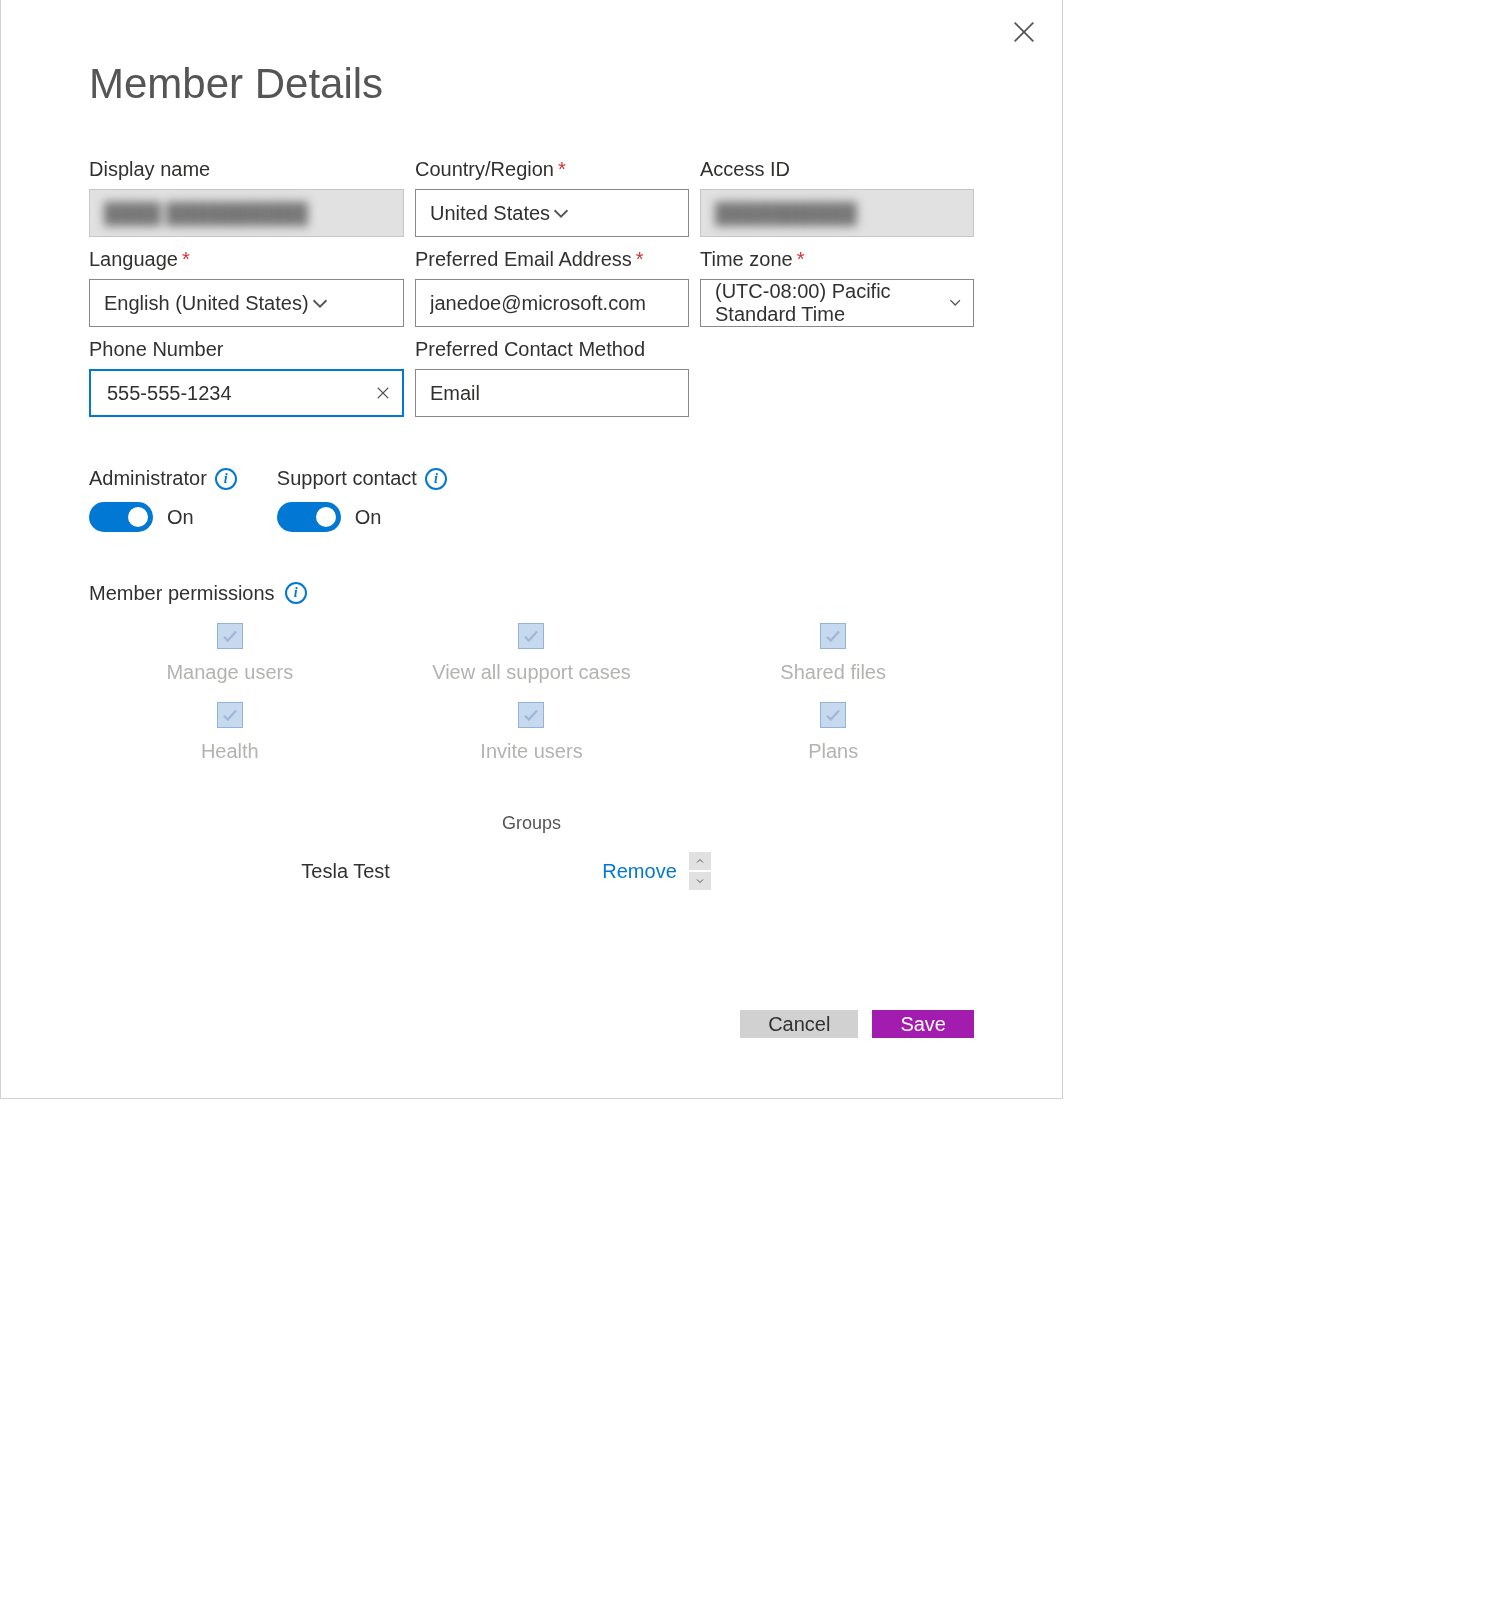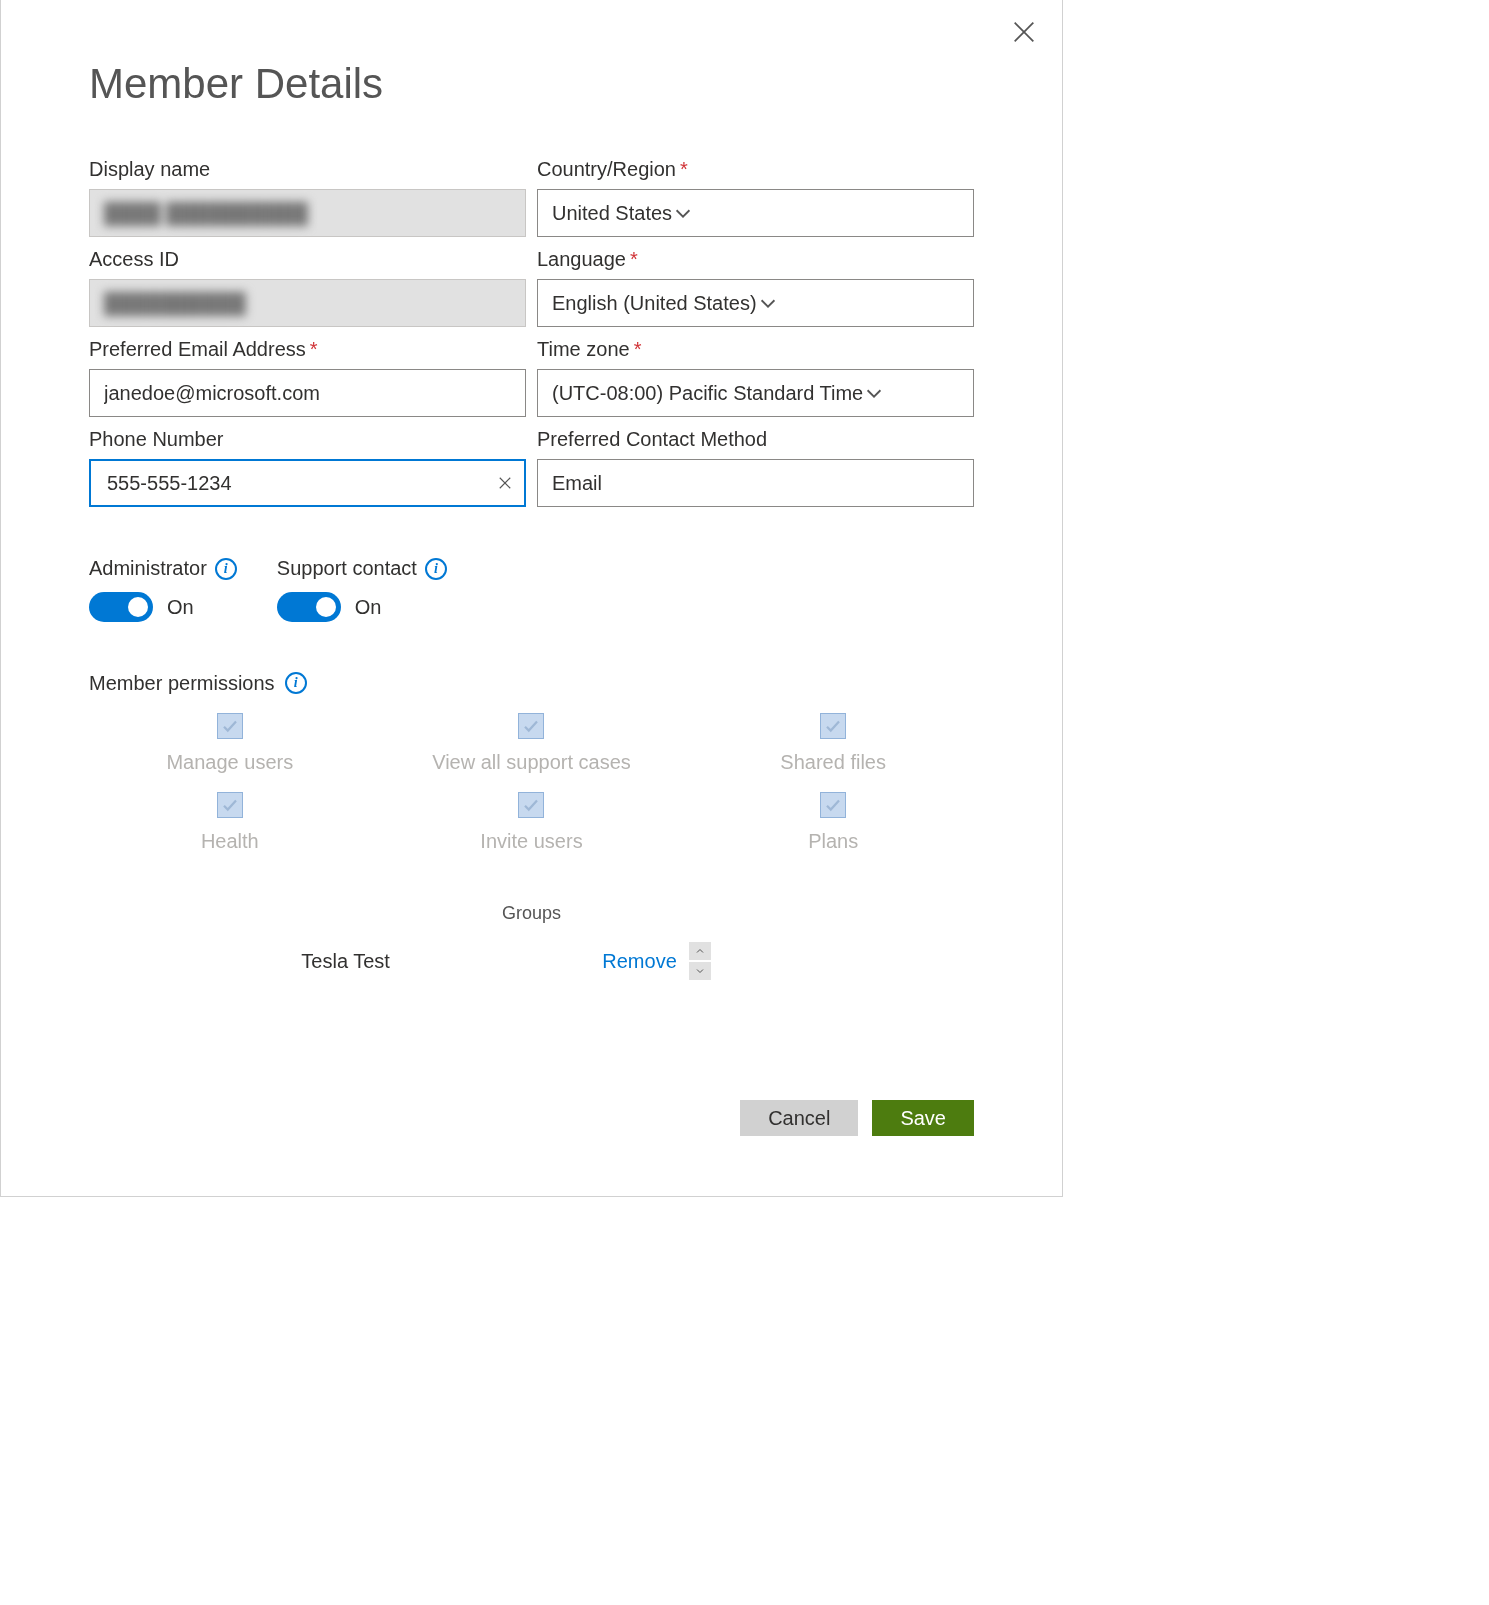--- a/index.html
+++ b/index.html
@@ -29,21 +29,21 @@
   }
   .close-btn svg { width: 100%; height: 100%; }
   h1.title {
     font-size: 42px;
     font-weight: 300;
     color: #555;
     margin: 30px 0 50px 0;
   }
   .form-grid {
     display: grid;
-    grid-template-columns: 1fr 1fr;
+    grid-template-columns: 1fr 1fr 1fr;
     column-gap: 60px;
     row-gap: 30px;
     gap: 11px;
   }
   .field-label {
     font-size: 20px;
     color: #323130;
     margin-bottom: 8px;
     display: block;
   }
@@ -153,29 +153,29 @@
   }
   .spin-btn + .spin-btn { margin-top: 2px; }
   .spin-btn svg { width:12px; height:12px; stroke:#555; stroke-width:2; fill:none; }
   .footer {
     display:flex;
     justify-content:flex-end;
     gap: 14px;
     margin-top: 120px;
   }
   .btn {
-    height: 36px;
+    height: 28px;
     padding: 0 28px;
     font-size: 20px;
     border: none;
     cursor: pointer;
     font-family: inherit;
   }
   .btn-secondary { background: #d1d1d1; color:#323130; }
-  .btn-primary { background: #4d7c0f; color:#fff; }
+  .btn-primary { background: #a21caf; color:#fff; }
 </style>
 </head>
 <body>
 
 <div class="dialog">
 
   <div class="close-btn">
     <svg viewBox="0 0 24 24">
         <line x1="4" y1="4" x2="20" y2="20" stroke="currentColor" stroke-width="1.5"></line>
         <line x1="20" y1="4" x2="4" y2="20" stroke="currentColor" stroke-width="1.5"></line>

